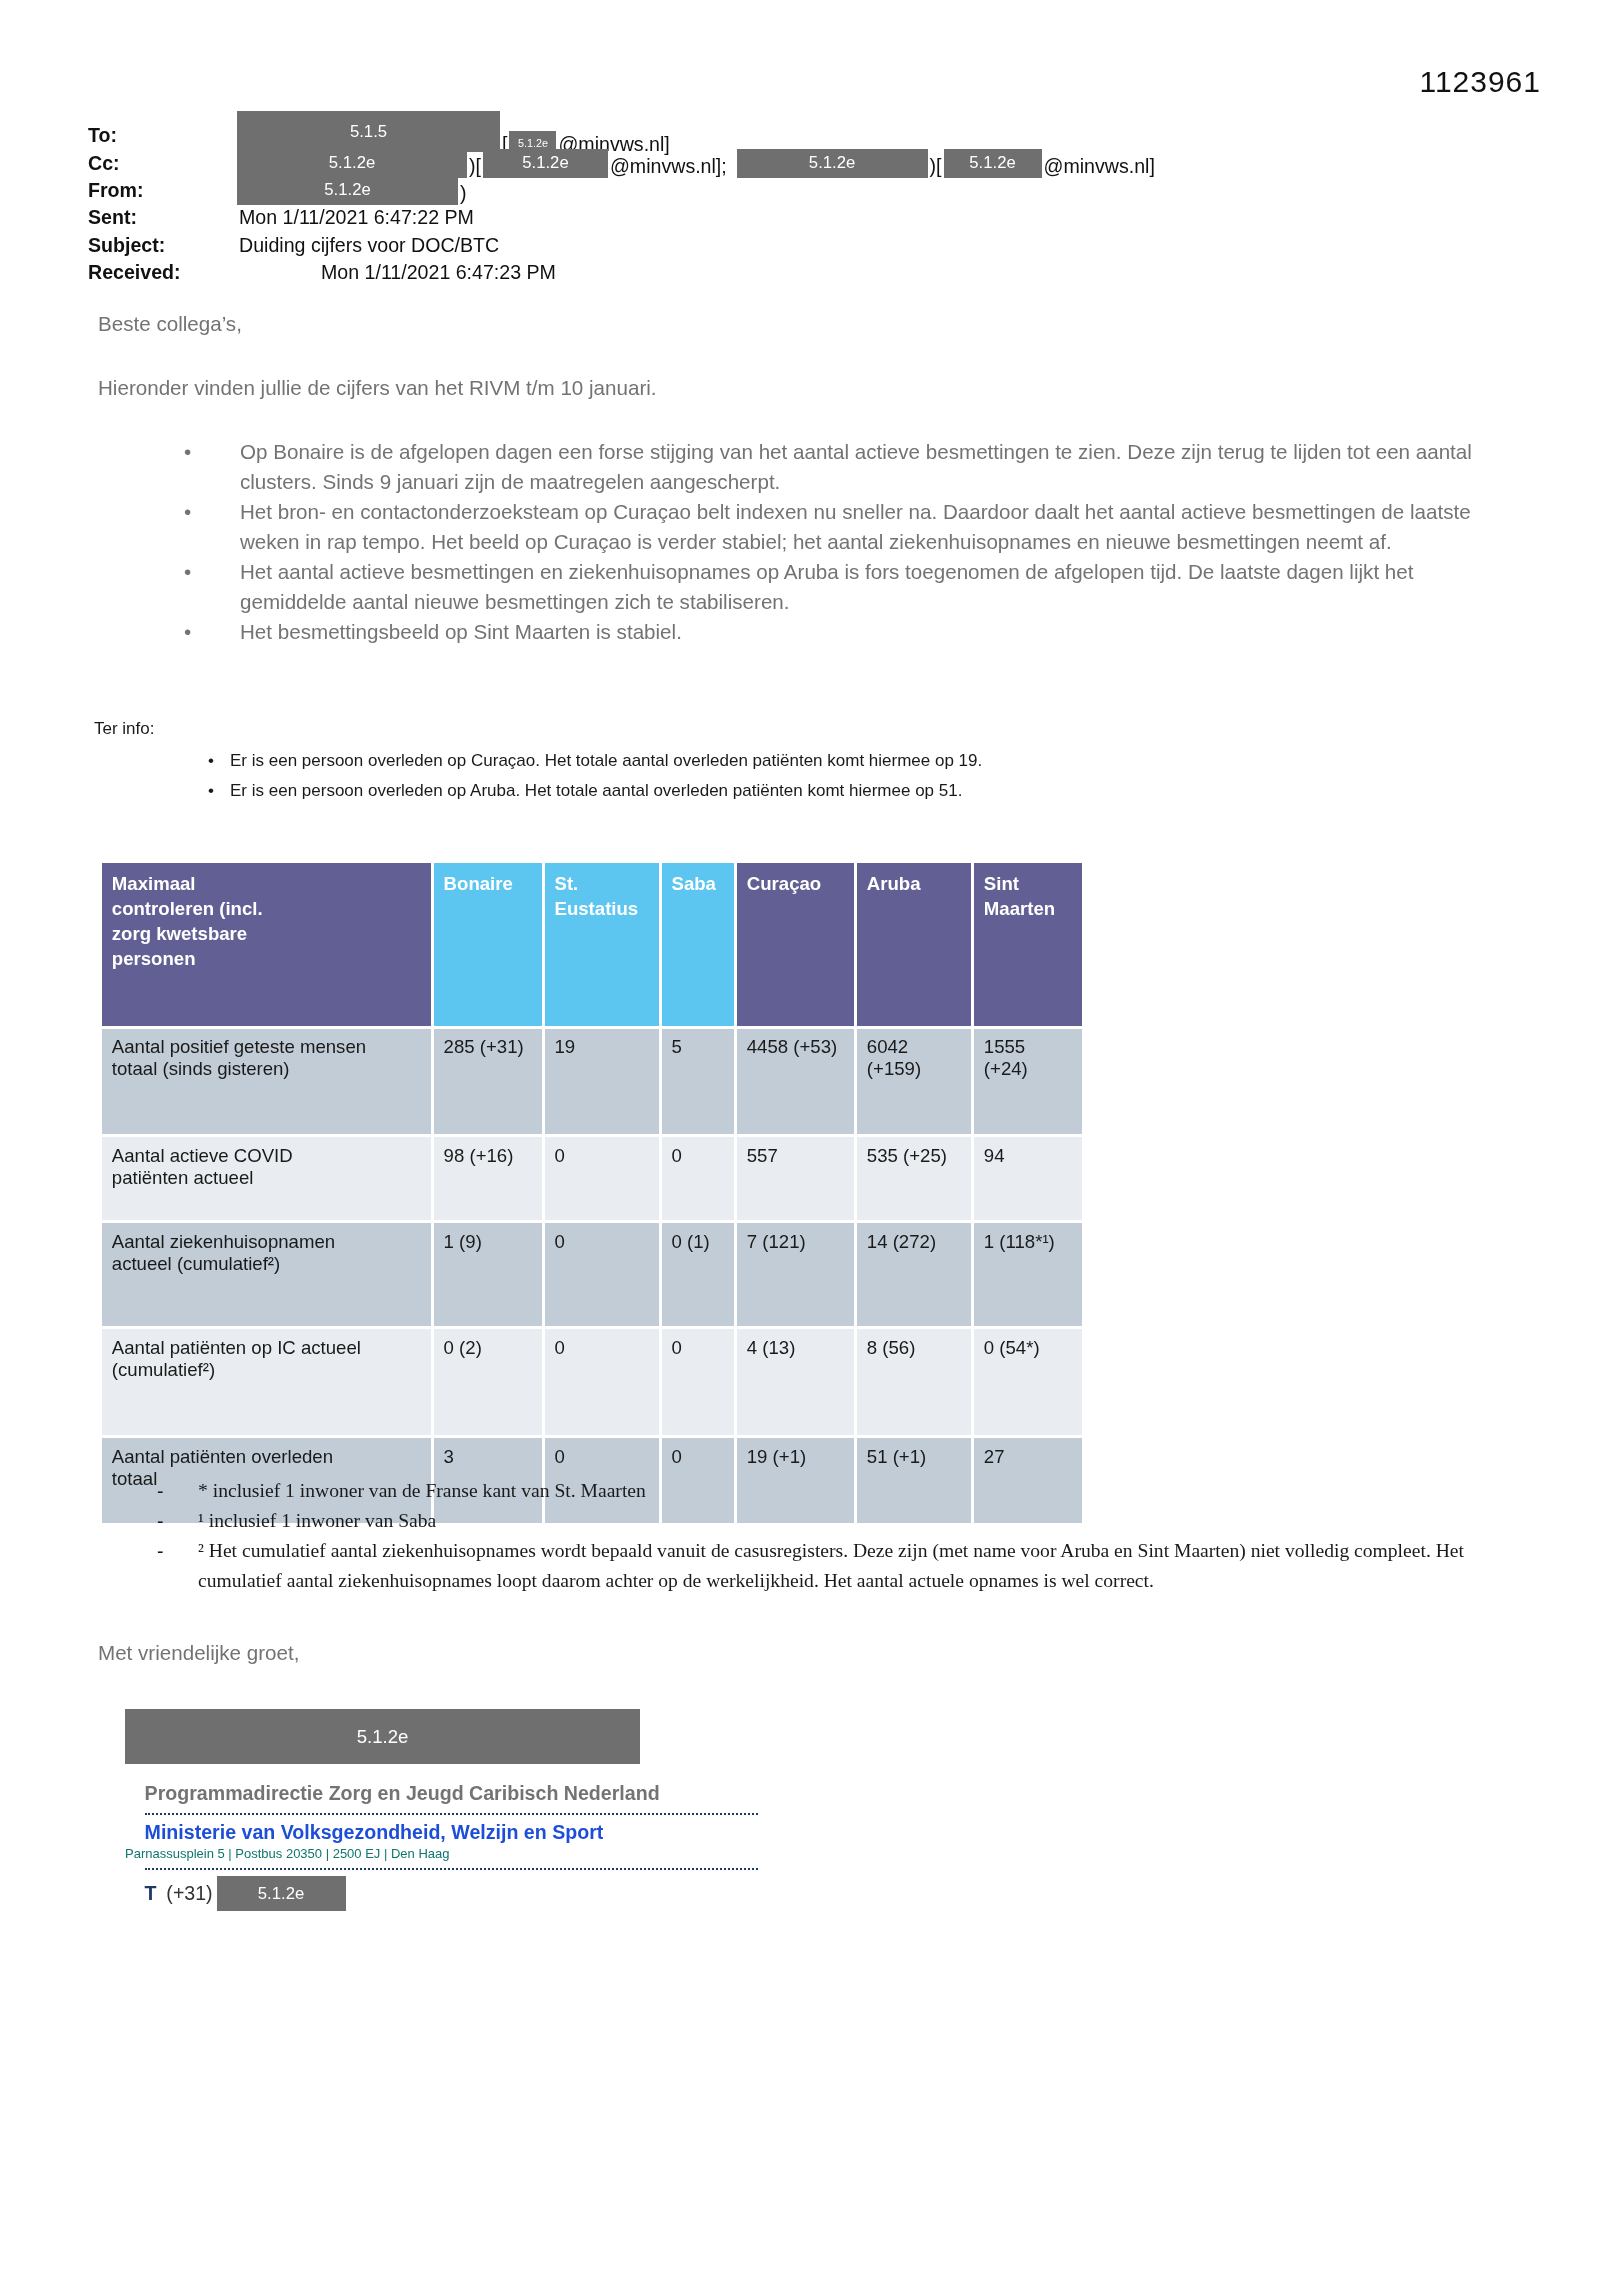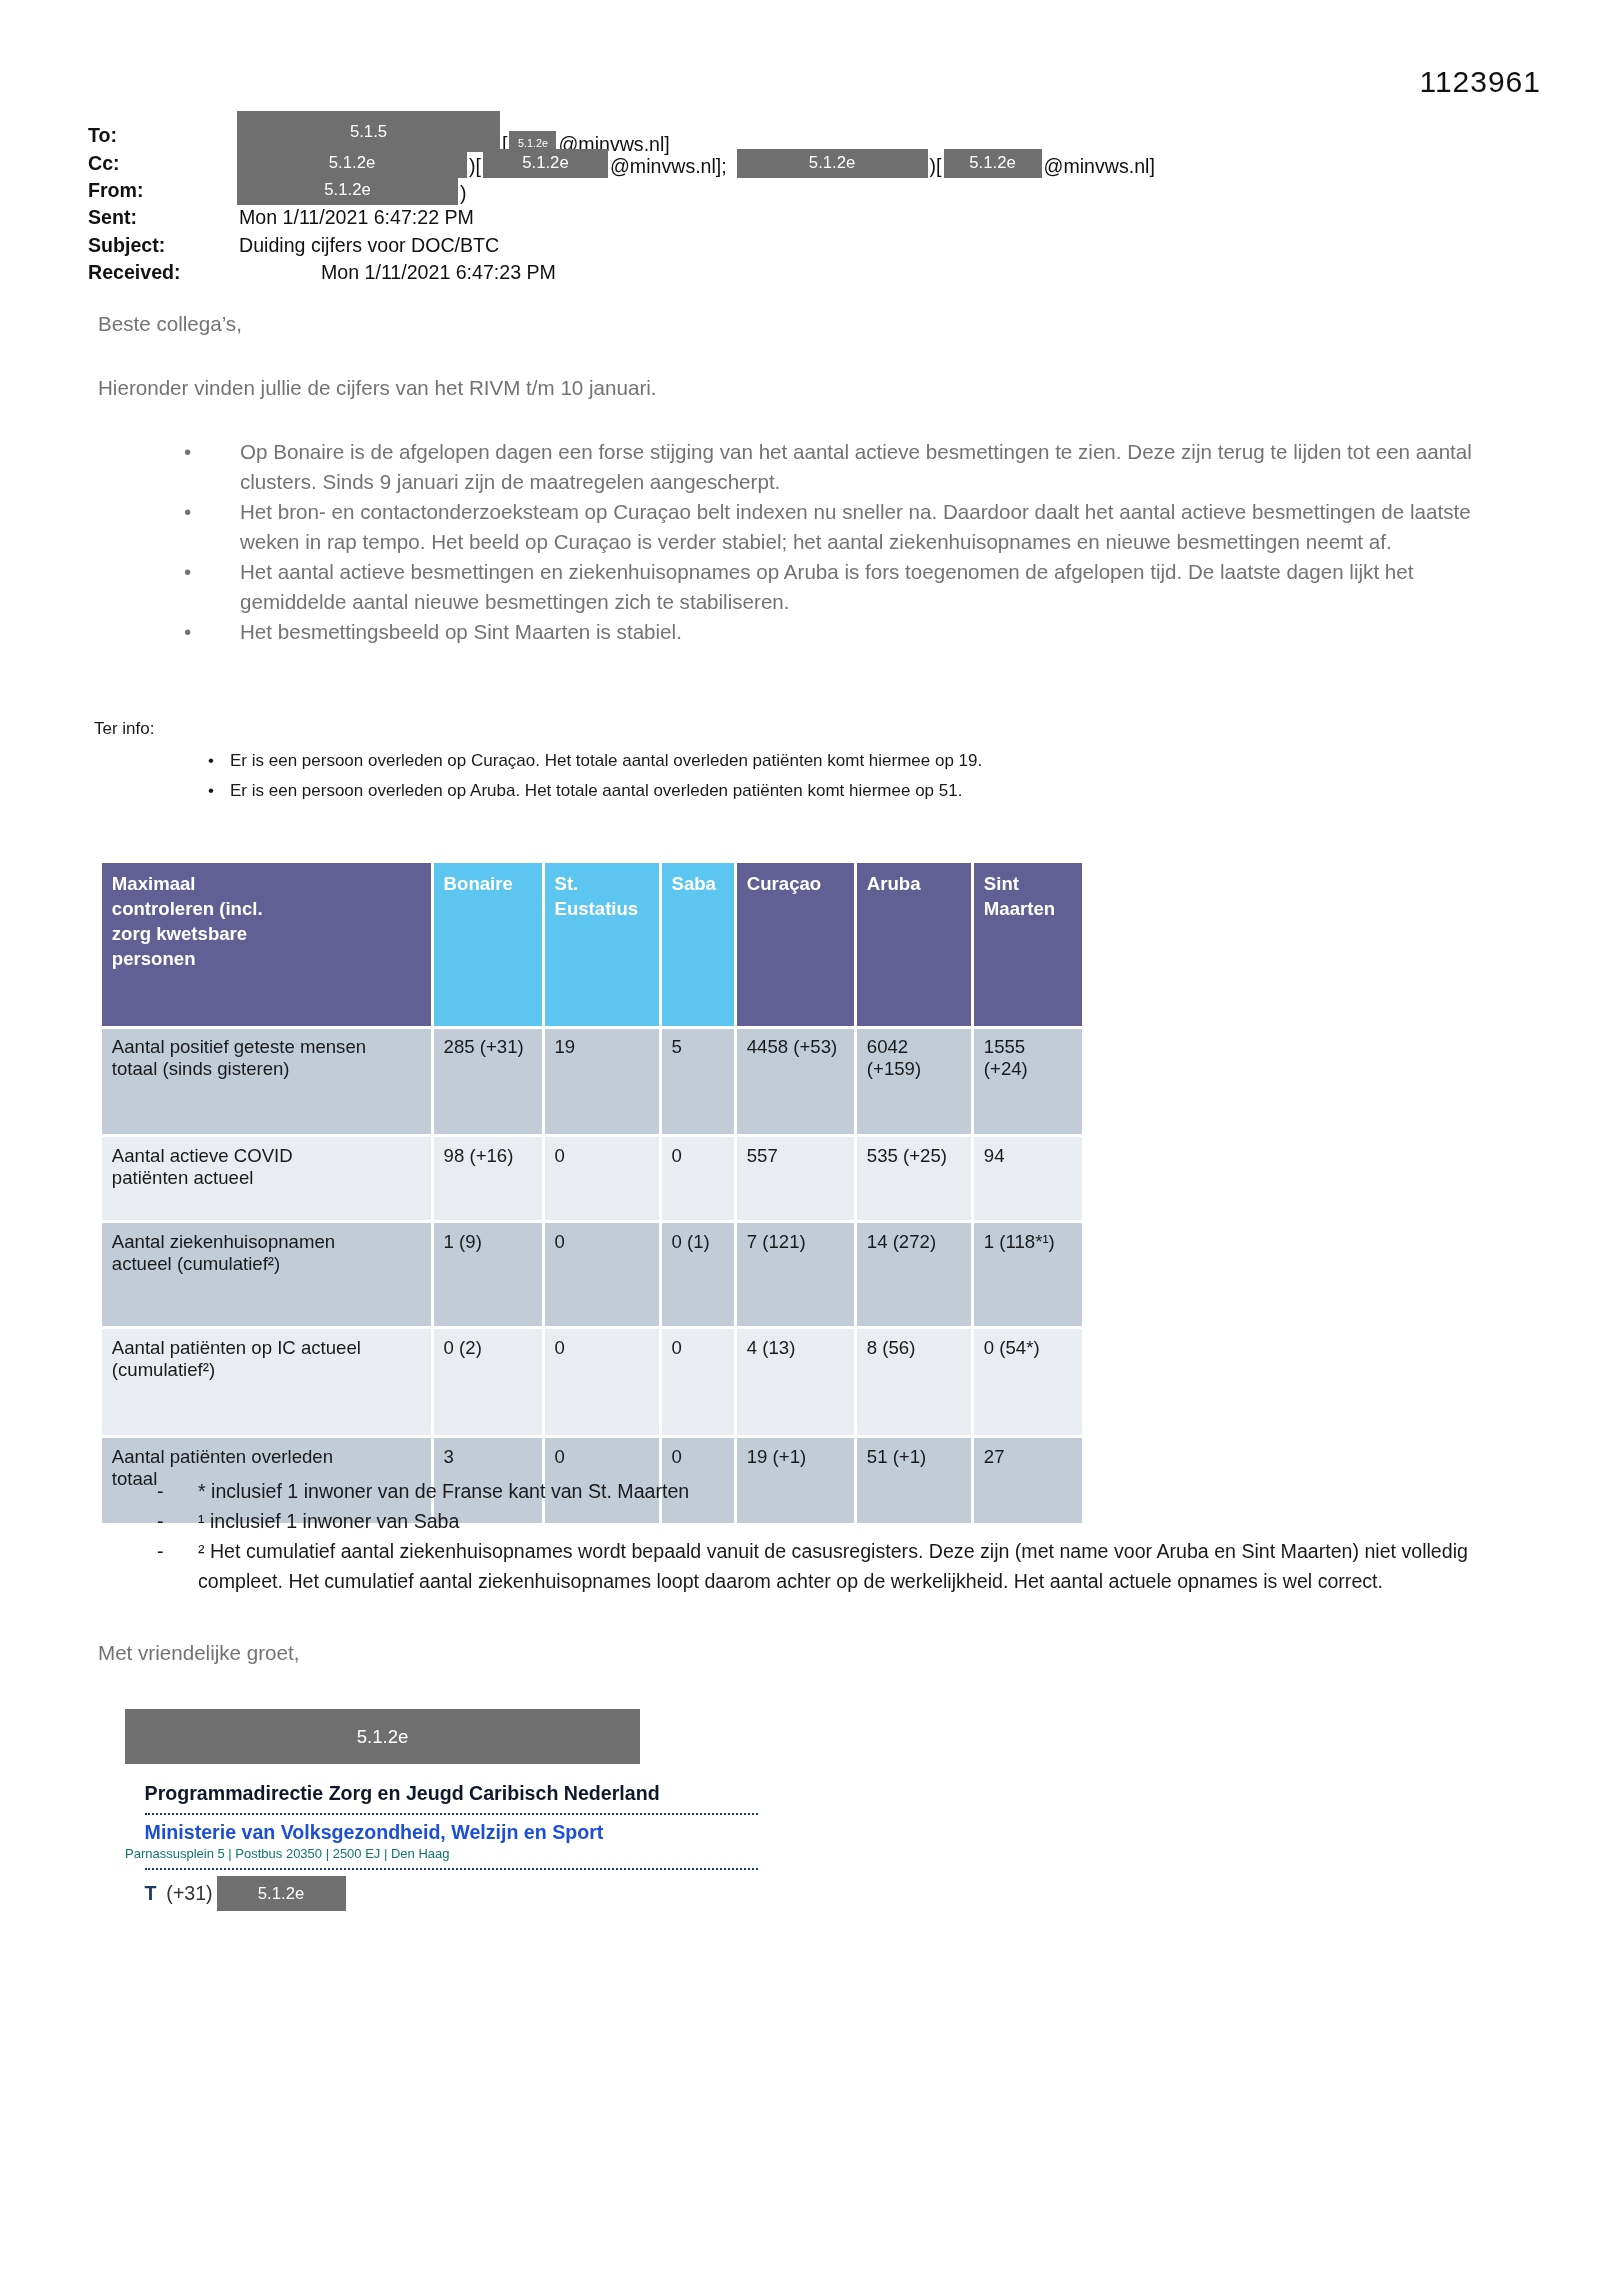--- a/index.html
+++ b/index.html
@@ -65,32 +65,32 @@
   .stats-table tbody tr:nth-child(1) td{height:90px;}
   .stats-table tbody tr:nth-child(2) td{height:67px;}
   .stats-table tbody tr:nth-child(3) td{height:88px;}
   .stats-table tbody tr:nth-child(4) td{height:90px;}
   .stats-table tbody tr:nth-child(5) td{height:69px;}
   .rlabel span{display:inline-block; max-width:255px;}
   
   .footnotes{position:absolute; top:1476px; left:157px; width:1372px; font-size:19.6px; line-height:30px; color:#1a1a1a;}
   .fn-row{display:flex;}
   .fn-dash{flex:0 0 41px;}
-  .fn-text{flex:1;}
+  .fn-text{flex:1;font-family:Liberation Serif, serif;}
   
   .closing{position:absolute; top:1641px; left:98px; font-size:20.6px;}
   .sig-bar{
     position:absolute; top:1709px; left:125px;
     width:515px; height:55px;
     background:#6f6f6f; color:#fff;
     display:flex; align-items:center; justify-content:center;
     font-size:18.6px;
   }
   .sig-block{position:absolute; top:1782px; left:125px; width:667px;}
-  .sig-directorate{font-weight:bold; color:#0f172a; font-size:19.6px; margin-left:19.6px;}
+  .sig-directorate{font-weight:bold; color:#737373; font-size:19.6px; margin-left:19.6px;}
   .dotted{border-top:2.9px dotted #1f3864; width:613px; margin:7.8px 0 5.9px 19.6px; height:0;}
   .sig-ministry{font-weight:bold; color:#1d4ed8; font-size:19.6px; margin-left:19.6px;}
   .sig-address{color:#0f766e; font-size:13px; margin-top:2px;}
   .sig-phone{display:flex; align-items:center; margin-left:19.6px; margin-top:3.9px; font-size:19.6px;}
   .phone-label{font-weight:bold; color:#1f3864; margin-right:9.8px;}
   .phone-prefix{color:#333;}
   .bar-phone{width:129px; height:35px; margin-left:3.9px;}
 </style>
 </head>
 <body>

